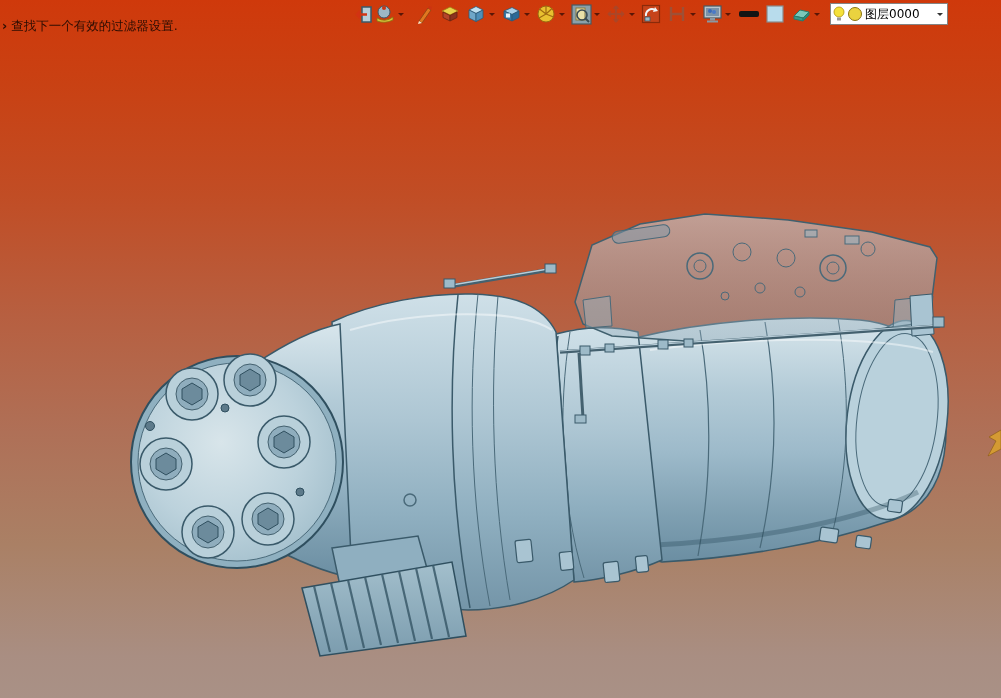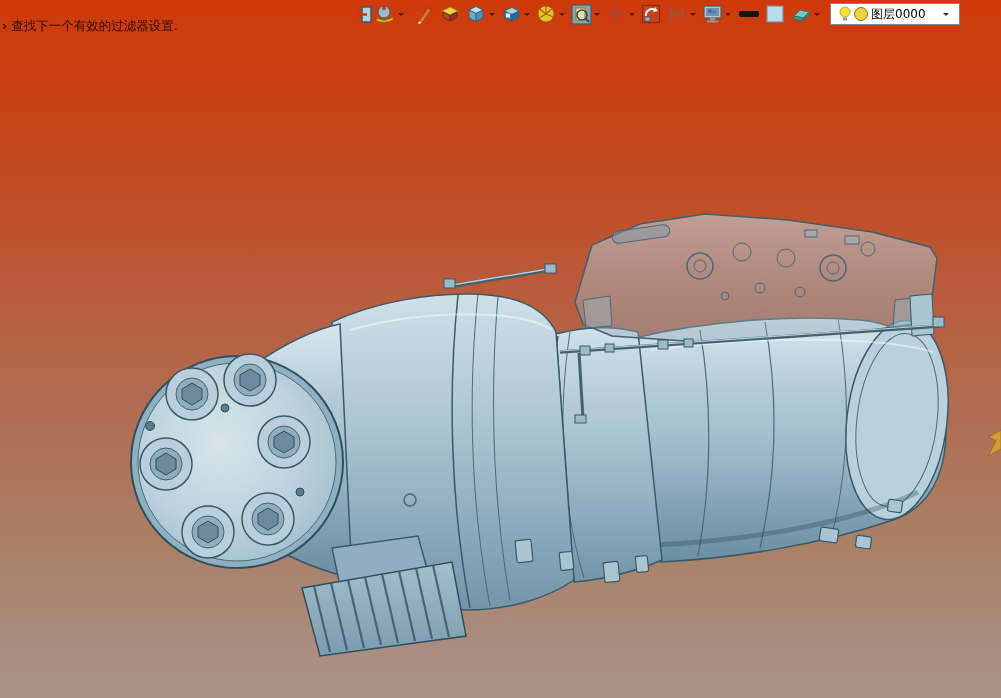--- a/index.html
+++ b/index.html
@@ -16,21 +16,21 @@
   .status .bullet{font-weight:bold;}
   .toolbar{position:absolute;left:352px;top:2px;height:24px;z-index:3;
            display:flex;align-items:center;}
   .tbtn{width:22px;height:22px;display:flex;align-items:center;justify-content:center;
         flex:0 0 auto;cursor:default;}
   .chev{width:9px;height:22px;display:flex;align-items:center;justify-content:center;flex:0 0 auto;}
   .chev::after{content:"";width:0;height:0;border:3px solid transparent;
                border-top-color:#5a1606;margin-top:4px;}
   .ml4{margin-left:4px}.ml6{margin-left:6px}.ml8{margin-left:8px}
   .layer-combo{display:flex;align-items:center;background:#fff;border:1px solid #848484;
-               height:20px;width:112px;padding:0 8px;gap:3px;margin-left:9px;flex:0 0 auto;}
+               height:20px;width:112px;padding:0 2px;gap:3px;margin-left:9px;flex:0 0 auto;}
   .layer-combo .label{font-size:12px;color:#000;flex:1;white-space:nowrap;overflow:hidden;}
   .combo-arrow{width:11px;height:18px;display:flex;align-items:center;justify-content:center;}
   .combo-arrow::after{content:"";width:0;height:0;border:3.5px solid transparent;
                       border-top-color:#333;margin-top:4px;}
   .layer-color{width:12px;height:12px;border-radius:50%;background:#ead33f;
                border:1px solid #8a7410;flex:0 0 auto;}
 </style>
 </head>
 <body>
 

